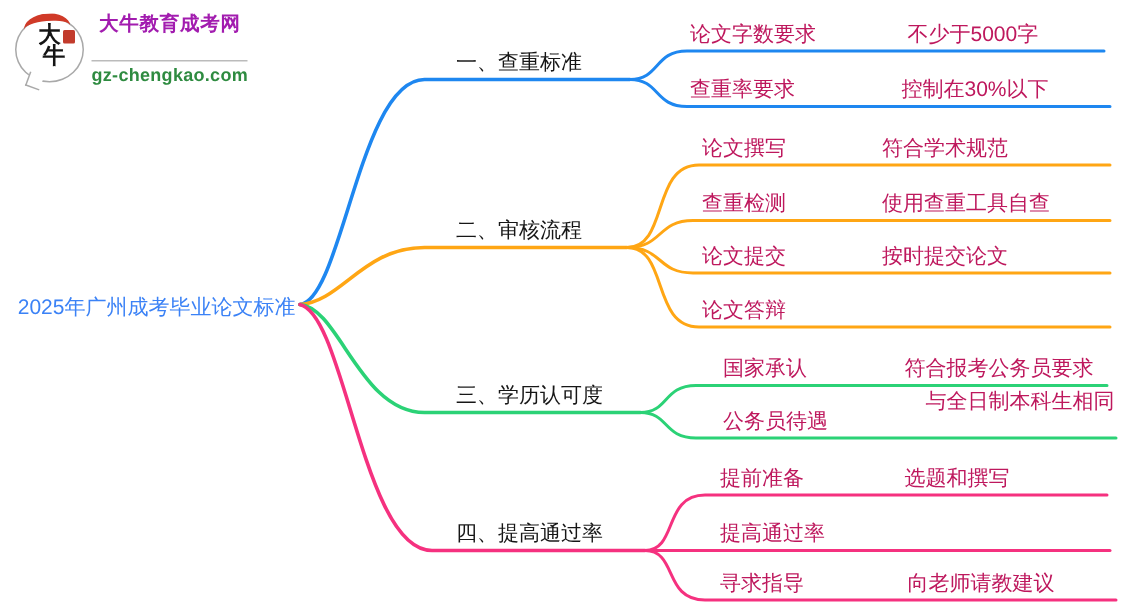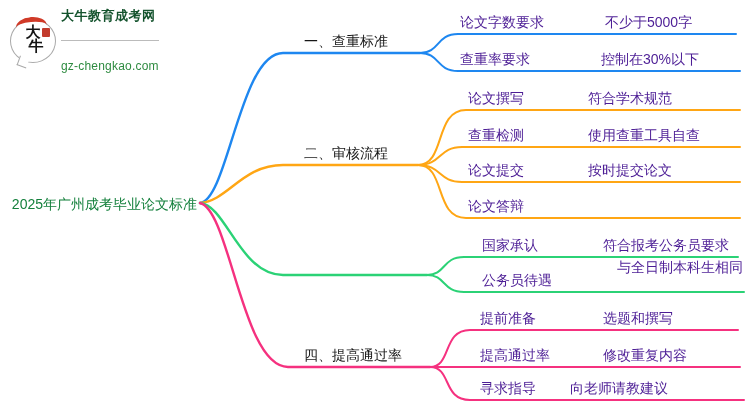--- a/index.html
+++ b/index.html
@@ -9,26 +9,26 @@
   }
   svg.lines{position:absolute;left:0;top:0;}
   svg.lines path{fill:none;stroke-linecap:round;}
   .b1{stroke:#1E87F0;}
   .b2{stroke:#FFA614;}
   .b3{stroke:#2BD276;}
   .b4{stroke:#F5317F;}
   .main{stroke-width:2.4px;}
   .child{stroke-width:2px;}
   .node{
-    position:absolute;font-size:14px;line-height:18px;color:#4c1d95;
+    position:absolute;font-size:14px;line-height:18px;color:#be185d;
     white-space:nowrap;
   }
   .root-topic{
     position:absolute;left:4px;top:195px;width:193px;text-align:right;
-    font-size:14px;line-height:18px;color:#15803d;letter-spacing:0;
+    font-size:14px;line-height:18px;color:#3b82f6;letter-spacing:0;
   }
   .branch-label{font-size:14px;color:#161616;}
   
   .logo{position:absolute;left:10px;top:8px;display:flex;align-items:center;}
   .bubble{
     position:relative;width:44px;height:42px;background:#fff;
     border:1.5px solid #a9a9a9;border-radius:50%;
   }
   .bubble-tail{
     position:absolute;left:7px;bottom:-5px;width:9px;height:9px;background:#fff;
@@ -45,25 +45,25 @@
     background:#c23b2c;border-radius:1px;
   }
   .bubble-chars{
     position:absolute;left:0;top:5px;width:100%;text-align:center;
     font-family:"Liberation Serif","DejaVu Serif",serif;
     font-weight:bold;color:#141414;font-size:15px;line-height:15px;
   }
   .bubble-chars .c2{display:block;margin-left:6px;margin-top:-1px;}
   .logo-text{margin-left:5px;}
   .logo-title{
-    font-size:13px;font-weight:bold;color:#14532d;letter-spacing:0.5px;line-height:16px;
+    font-size:13px;font-weight:bold;color:#a21caf;letter-spacing:0.5px;line-height:16px;text-align:center;
   }
   .logo-domain{
-    font-size:12px;font-weight:normal;color:#2e8b40;line-height:15px;
-    border-top:1px solid #bbb;padding-top:18px;margin-top:16px;letter-spacing:0.2px;
+    font-size:12px;font-weight:bold;color:#2e8b40;line-height:15px;
+    border-top:1px solid #bbb;padding-top:2px;margin-top:16px;letter-spacing:0.2px;
   }
 </style>
 </head>
 <body>
 
 <div class="stage">
 
   <svg class="lines" width="750" height="410" viewBox="0 0 750 410">
 
     <path class="b1 main" d="M200,203 C228,200 240,53 283,53 H420"></path>
@@ -99,20 +99,21 @@
     <div class="logo-text">
       <div class="logo-title">大牛教育成考网</div>
       <div class="logo-domain">gz-chengkao.com</div>
     </div>
   </div>
 
   <div class="root-topic">2025年广州成考毕业论文标准</div>
 
   <div class="node branch-label" style="left:304px;top:144px">二、审核流程</div>
   <div class="node branch-label" style="left:304px;top:32px">一、查重标准</div>
+  <div class="node branch-label" style="left:304px;top:254px">三、学历认可度</div>
   <div class="node branch-label" style="left:304px;top:346px">四、提高通过率</div>
 
   <div class="node" style="left:460px;top:13px">论文字数要求</div>
   <div class="node" style="left:605px;top:13px">不少于5000字</div>
   <div class="node" style="left:460px;top:50px">查重率要求</div>
   <div class="node" style="left:601px;top:50px">控制在30%以下</div>
 
   <div class="node" style="left:468px;top:89px">论文撰写</div>
   <div class="node" style="left:588px;top:89px">符合学术规范</div>
   <div class="node" style="left:468px;top:126px">查重检测</div>
@@ -122,17 +123,16 @@
   <div class="node" style="left:468px;top:197px">论文答辩</div>
 
   <div class="node" style="left:482px;top:236px">国家承认</div>
   <div class="node" style="left:603px;top:236px">符合报考公务员要求</div>
   <div class="node" style="left:482px;top:271px">公务员待遇</div>
   <div class="node" style="left:617px;top:258px">与全日制本科生相同</div>
 
   <div class="node" style="left:480px;top:309px">提前准备</div>
   <div class="node" style="left:603px;top:309px">选题和撰写</div>
   <div class="node" style="left:480px;top:346px">提高通过率</div>
-  <div class="node" style="left:603px;top:346px">修改重复内容</div>
   <div class="node" style="left:480px;top:379px">寻求指导</div>
-  <div class="node" style="left:570px;top:379px">向老师请教建议</div>
+  <div class="node" style="left:605px;top:379px">向老师请教建议</div>
 
 </div>
 
 </body></html>

